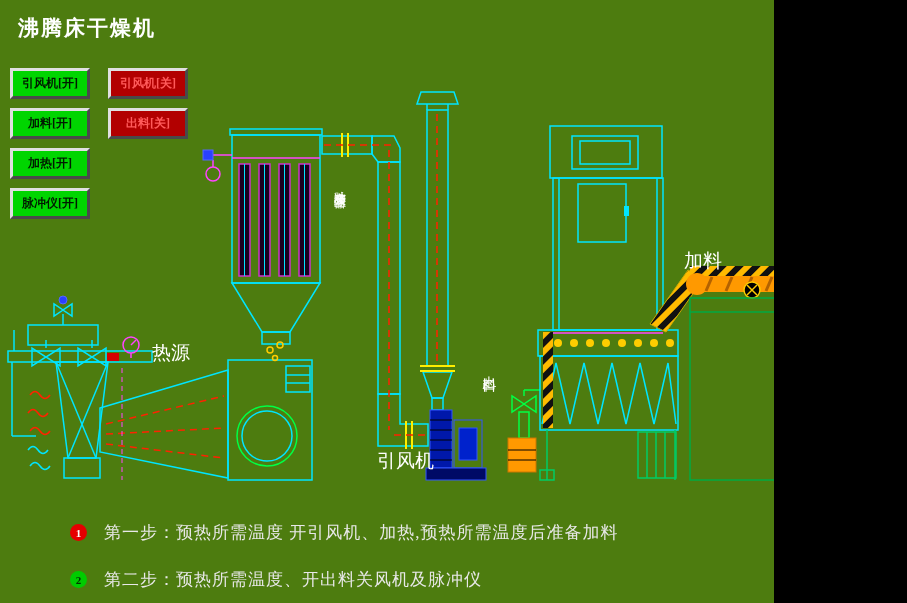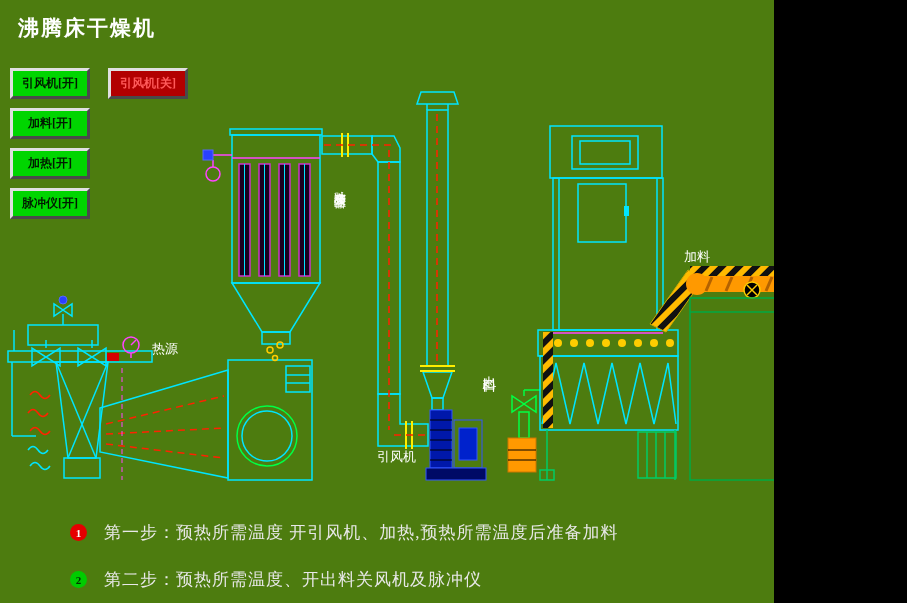--- a/index.html
+++ b/index.html
@@ -7,21 +7,21 @@
           font-family:Liberation Serif, serif;}
   .title{position:absolute;left:18px;top:14px;color:#fff;font-size:21px;font-weight:bold;letter-spacing:2px;}
   .diagram{position:absolute;left:0;top:0;}
   .btn-col{position:absolute;top:68px;display:flex;flex-direction:column;gap:9px;}
   .col-on{left:10px;}
   .col-off{left:96px;margin-left:12px;}
   .hmi{width:80px;height:31px;font-size:12px;font-family:inherit;cursor:pointer;padding:0;
        border:3px solid;border-color:#e0e0e0 #4a4a4a #4a4a4a #e0e0e0;}
   .btn-on{background:#00d500;color:#001a00;font-weight:bold;}
   .btn-off{background:#b20000;color:#ff5a5a;font-weight:bold;}
-  .dlabel{position:absolute;color:#fff;font-size:13px;white-space:nowrap;}
+  .dlabel{position:absolute;color:#fff;font-size:19px;white-space:nowrap;}
   .vlabel{writing-mode:vertical-rl;text-orientation:upright;white-space:normal;}
   .step{position:absolute;left:70px;display:flex;align-items:center;gap:17px;}
   .badge{width:17px;height:17px;border-radius:50%;font-size:11px;font-weight:bold;
          display:flex;align-items:center;justify-content:center;flex:0 0 17px;}
   .badge-1{background:#e60000;color:#fff;}
   .badge-2{background:#00cc00;color:#003300;}
   .step-text{color:#e8e8e8;font-size:17px;letter-spacing:1px;}
 </style>
 <title>沸腾床干燥机</title></head>
 <body>
@@ -32,20 +32,21 @@
 
   <div class="btn-col col-on">
     <button class="hmi btn-on">引风机[开]</button>
     <button class="hmi btn-on">加料[开]</button>
     <button class="hmi btn-on">加热[开]</button>
     <button class="hmi btn-on">脉冲仪[开]</button>
   </div>
 
   <div class="btn-col col-off">
     <button class="hmi btn-off">引风机[关]</button>
+    <button class="hmi btn-off">出料[关]</button>
   </div>
 
   <svg class="diagram" width="907" height="603" viewBox="0 0 907 603">
     <defs>
       <pattern id="hz" width="12" height="12" patternUnits="userSpaceOnUse" patternTransform="rotate(45)">
         <rect width="12" height="12" fill="#ffbb00"></rect>
         <rect width="6" height="12" fill="#111"></rect>
       </pattern>
     </defs>
 

